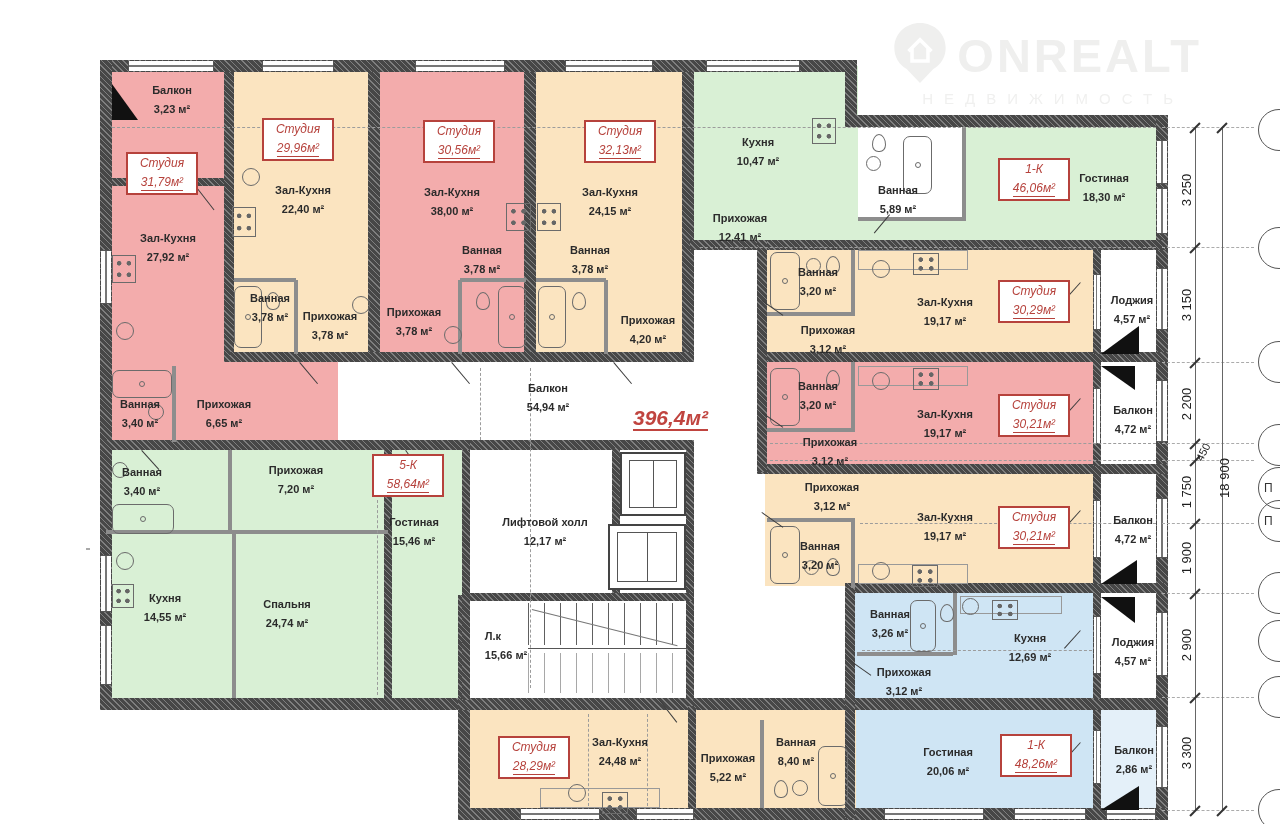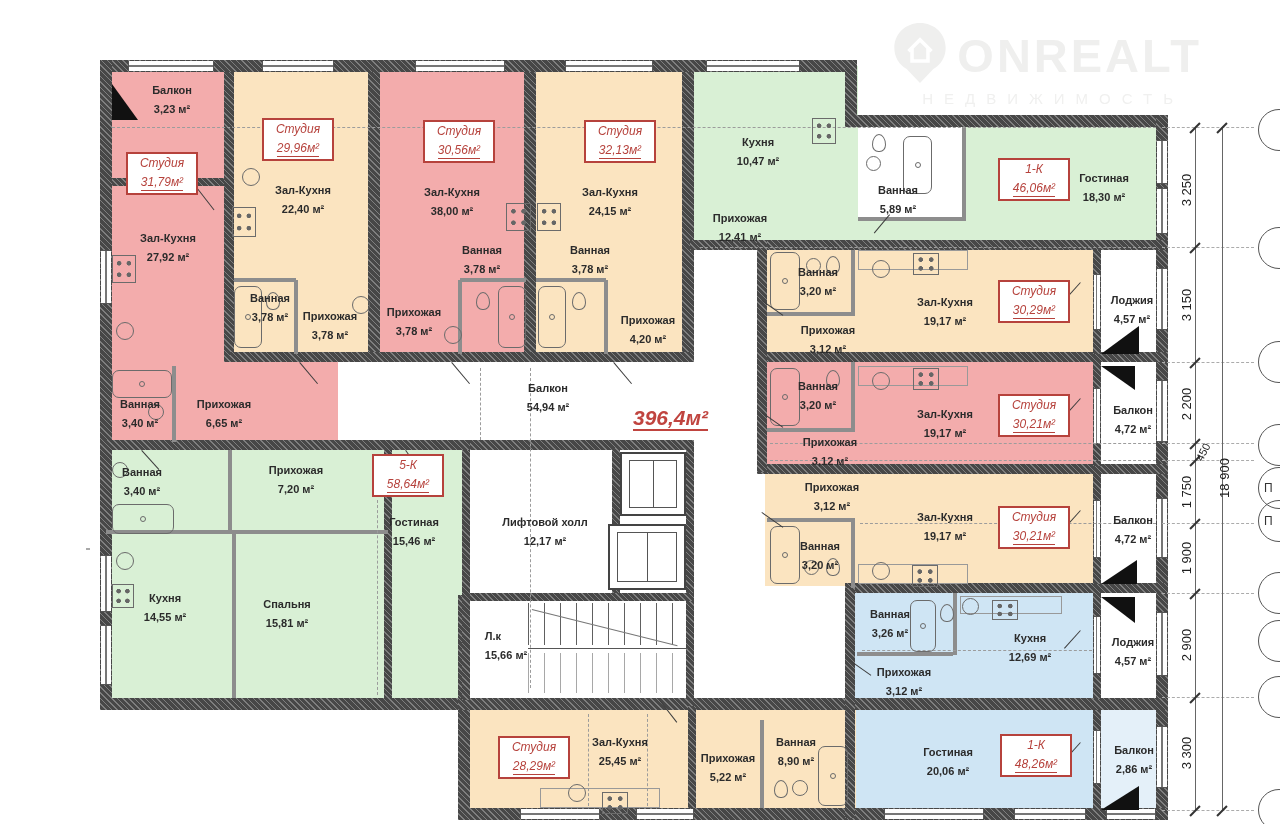--- a/index.html
+++ b/index.html
@@ -440,37 +440,37 @@
 <div class="rlabel" style="left:296px;top:480px">
     <div>Прихожая</div>
     <div>7,20 м²</div>
   </div>
 <div class="rlabel" style="left:165px;top:608px">
     <div>Кухня</div>
     <div>14,55 м²</div>
   </div>
 <div class="rlabel" style="left:287px;top:614px">
     <div>Спальня</div>
-    <div>15,81 м²</div>
+    <div>24,74 м²</div>
   </div>
 <div class="rlabel" style="left:414px;top:532px">
     <div>Гостиная</div>
     <div>15,46 м²</div>
   </div>
 <div class="rlabel" style="left:620px;top:752px">
     <div>Зал-Кухня</div>
-    <div>25,45 м²</div>
+    <div>24,48 м²</div>
   </div>
 <div class="rlabel" style="left:728px;top:768px">
     <div>Прихожая</div>
     <div>5,22 м²</div>
   </div>
 <div class="rlabel" style="left:796px;top:752px">
     <div>Ванная</div>
-    <div>8,90 м²</div>
+    <div>8,40 м²</div>
   </div>
 <div class="rlabel" style="left:890px;top:624px">
     <div>Ванная</div>
     <div>3,26 м²</div>
   </div>
 <div class="rlabel" style="left:904px;top:682px">
     <div>Прихожая</div>
     <div>3,12 м²</div>
   </div>
 <div class="rlabel" style="left:1030px;top:648px">

